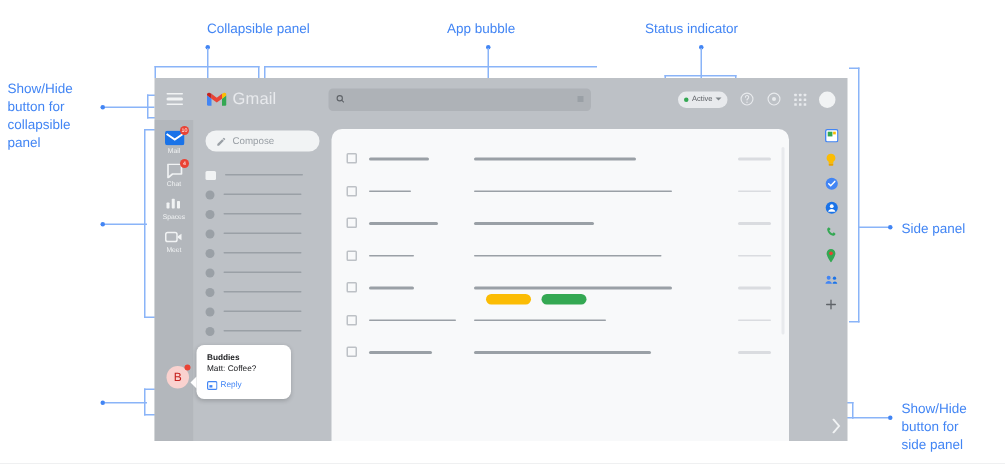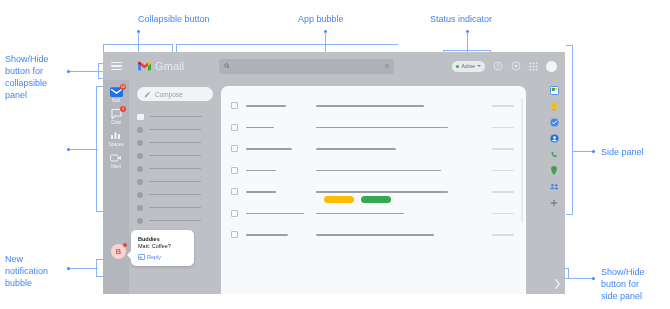--- a/index.html
+++ b/index.html
@@ -233,21 +233,21 @@
     font-size: 8px; display: flex;
     align-items: center; justify-content: center;
   }
   #bubble-avatar .badge { top: -1px; right: -1px; min-width: 4px; height: 4px; }
 </style>
 </head>
 <body>
 
 <div id="stage">
 
-  <div class="anno-label" style="left:138px; top:13px;">Collapsible button</div>
+  <div class="anno-label" style="left:138px; top:13px;">Collapsible panel</div>
   <div class="anno-dot" style="left:137px; top:30px;"></div>
   <div class="anno-line v" style="left:138px; top:32px; height:20px;"></div>
   <div class="bracket top" style="left:103px; top:44px; width:70px; height:8px;"></div>
 
   <div class="anno-label" style="left:298px; top:13px;">App bubble</div>
   <div class="anno-dot" style="left:324px; top:30px;"></div>
   <div class="anno-line v" style="left:325px; top:32px; height:20px;"></div>
   <div class="anno-line h" style="left:176px; top:44px; width:222px;"></div>
   <div class="anno-line v" style="left:176px; top:44px; height:8px;"></div>
 
@@ -261,23 +261,20 @@
 collapsible
 panel</div>
   <div class="anno-dot" style="left:67px; top:70px;"></div>
   <div class="anno-line h" style="left:70px; top:71px; width:33px;"></div>
   <div class="bracket left" style="left:98px; top:63px; width:7px; height:16px;"></div>
 
   <div class="anno-dot" style="left:67px; top:148px;"></div>
   <div class="anno-line h" style="left:70px; top:149px; width:28px;"></div>
   <div class="bracket left" style="left:96px; top:86px; width:8px; height:126px;"></div>
 
-  <div class="anno-label" style="left:5px; top:253px;">New
-notification
-bubble</div>
   <div class="anno-dot" style="left:67px; top:267px;"></div>
   <div class="anno-line h" style="left:70px; top:268px; width:28px;"></div>
   <div class="bracket left" style="left:96px; top:259px; width:8px; height:18px;"></div>
 
   <div class="anno-label" style="left:601px; top:146px;">Side panel</div>
   <div class="anno-dot" style="left:592px; top:150px;"></div>
   <div class="anno-line h" style="left:572px; top:151px; width:20px;"></div>
   <div class="bracket right" style="left:566px; top:45px; width:7px; height:170px;"></div>
 
   <div class="anno-label" style="left:601px; top:266px;">Show/Hide

